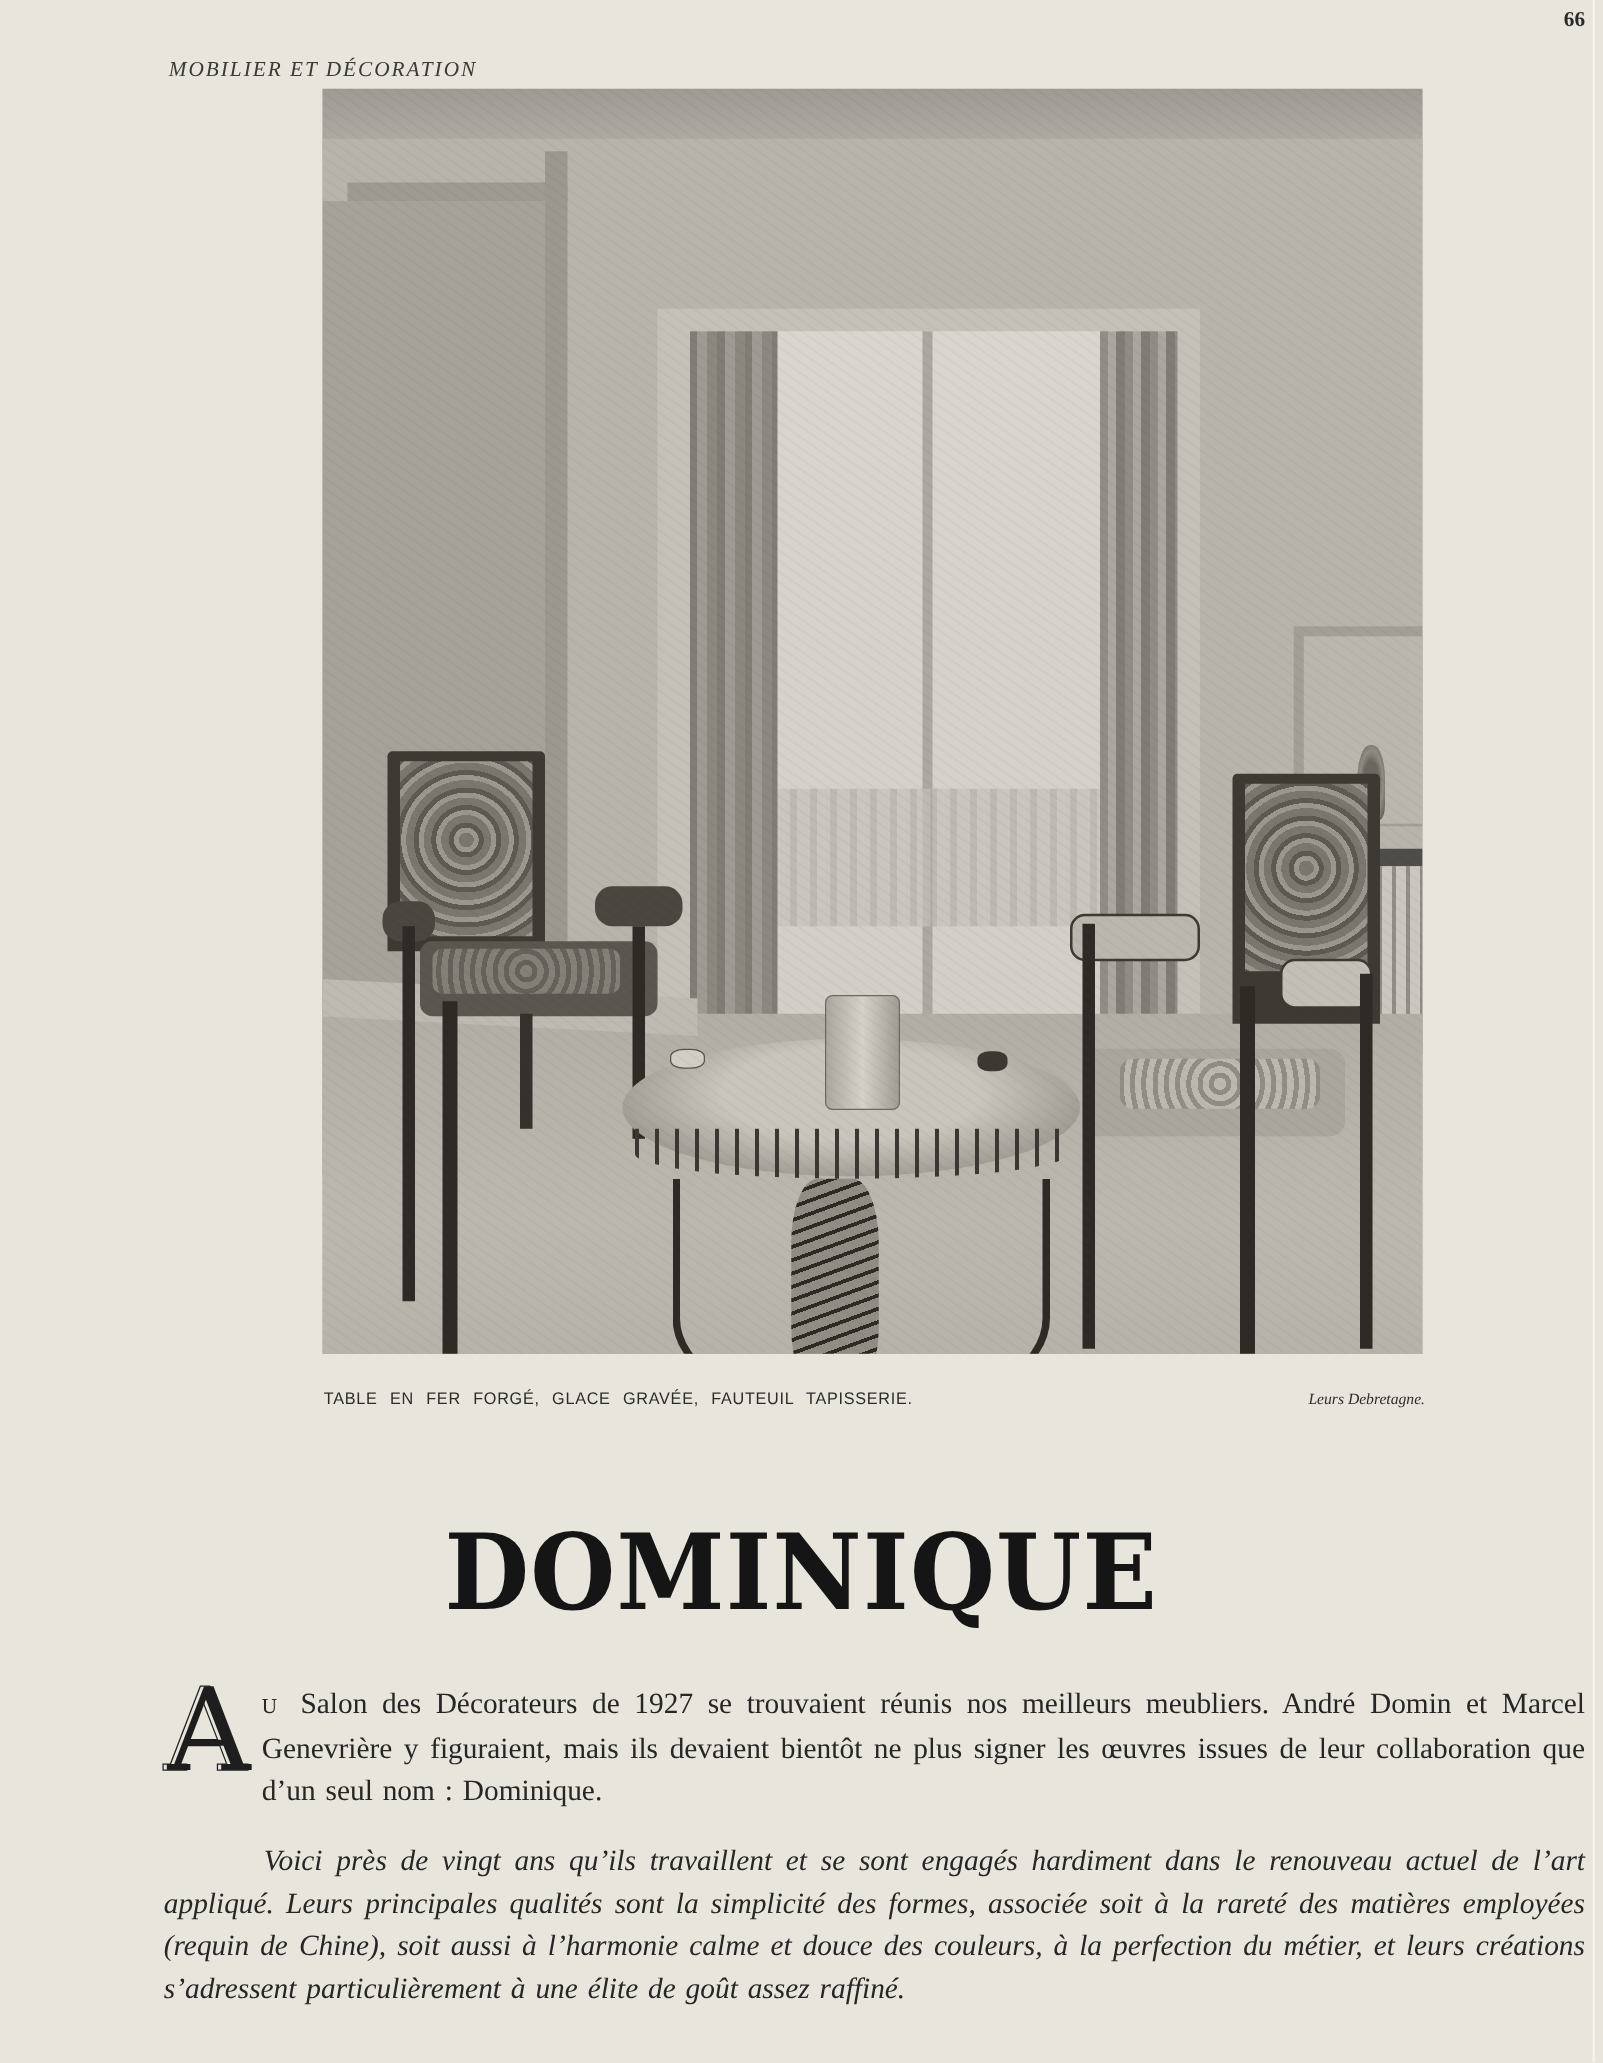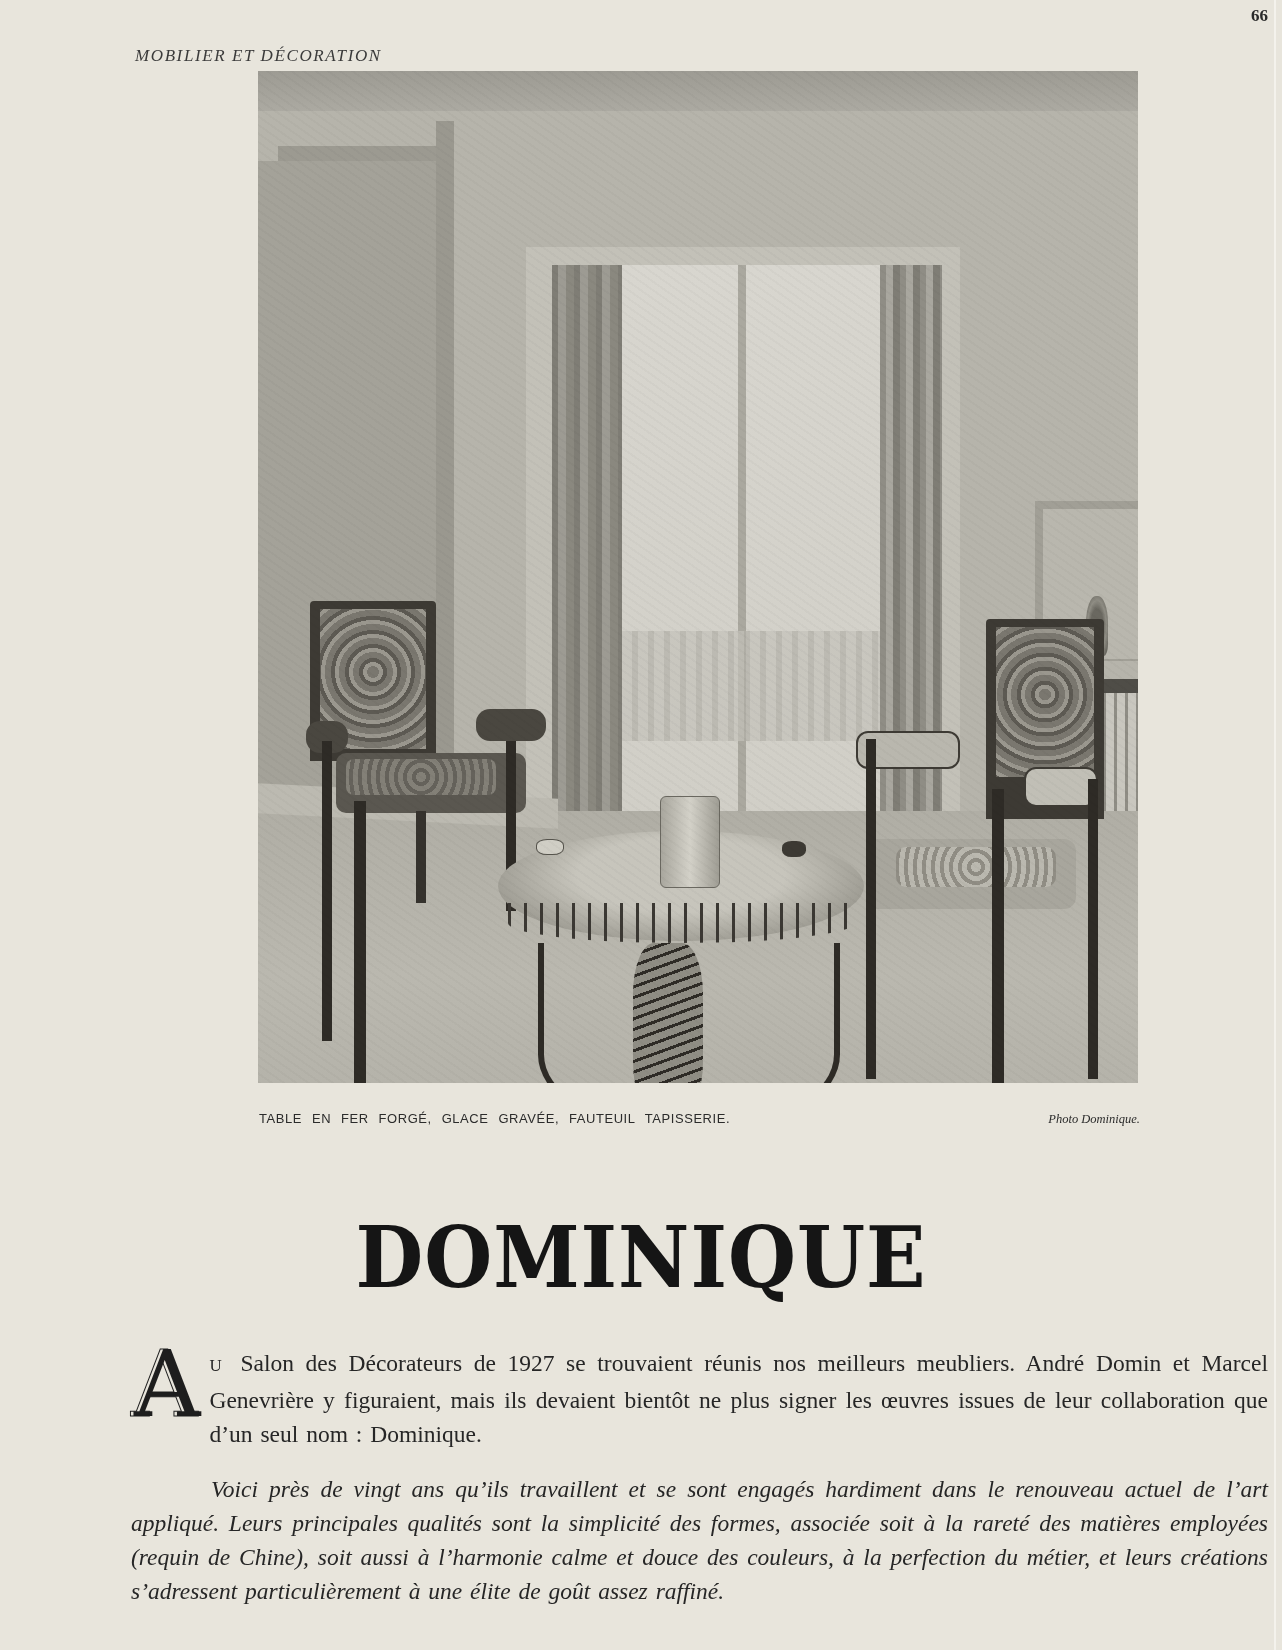--- a/index.html
+++ b/index.html
@@ -126,21 +126,21 @@
 
   <div class="el" style="left:402px;top:725px;width:58px;height:90px;background:linear-gradient(90deg,#a9a79e,#d3d1c8,#9f9d94);border-radius:6px;border:1px solid #6a6860;"></div>
 
   <div class="el" style="left:278px;top:768px;width:26px;height:14px;background:#d0cec5;border:1px solid #55534c;border-radius:40%;"></div>
   <div class="el" style="left:524px;top:770px;width:24px;height:16px;background:#3c3933;border-radius:40%;"></div>
 
   <div class="el" style="left:0;top:0;width:880px;height:1012px;background:repeating-linear-gradient(35deg,rgba(0,0,0,0.025) 0 2px,transparent 2px 7px);"></div>
 </div>
 
 <div class="caption">TABLE EN FER FORGÉ, GLACE GRAVÉE, FAUTEUIL TAPISSERIE.</div>
-<div class="credit">Photo Dominique.</div>
+<div class="credit">Leurs Debretagne.</div>
 
 <div class="title">DOMINIQUE</div>
 
 <div class="body-text p1">
   <span class="dropcap">A</span>
   <span class="smallcap">U</span>
   <span>Salon des Décorateurs de 1927 se trouvaient réunis nos meilleurs meubliers. André Domin et Marcel Genevrière y figuraient, mais ils devaient bientôt ne plus signer les œuvres issues de leur collaboration que d’un seul nom : Dominique.</span>
 </div>
 
 <div class="body-text p2">Voici près de vingt ans qu’ils travaillent et se sont engagés hardiment dans le renouveau actuel de l’art appliqué. Leurs principales qualités sont la simplicité des formes, associée soit à la rareté des matières employées (requin de Chine), soit aussi à l’harmonie calme et douce des couleurs, à la perfection du métier, et leurs créations s’adressent particulièrement à une élite de goût assez raffiné.</div>

